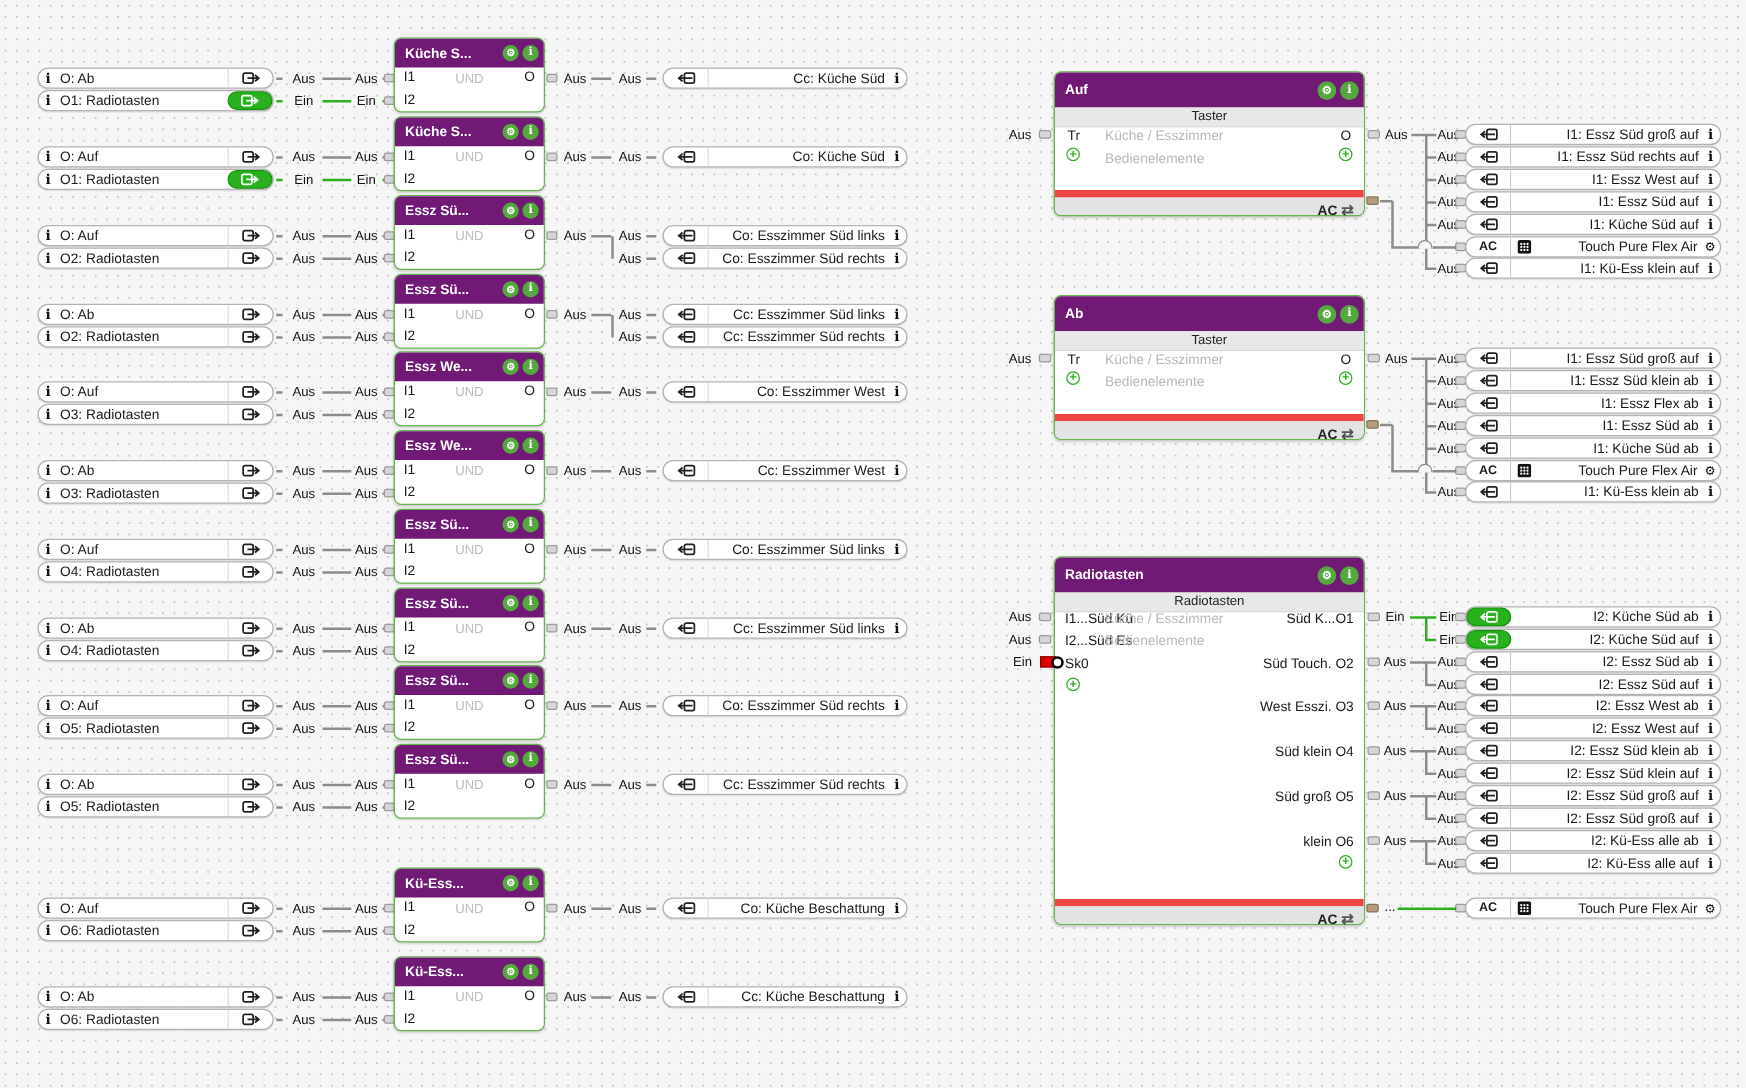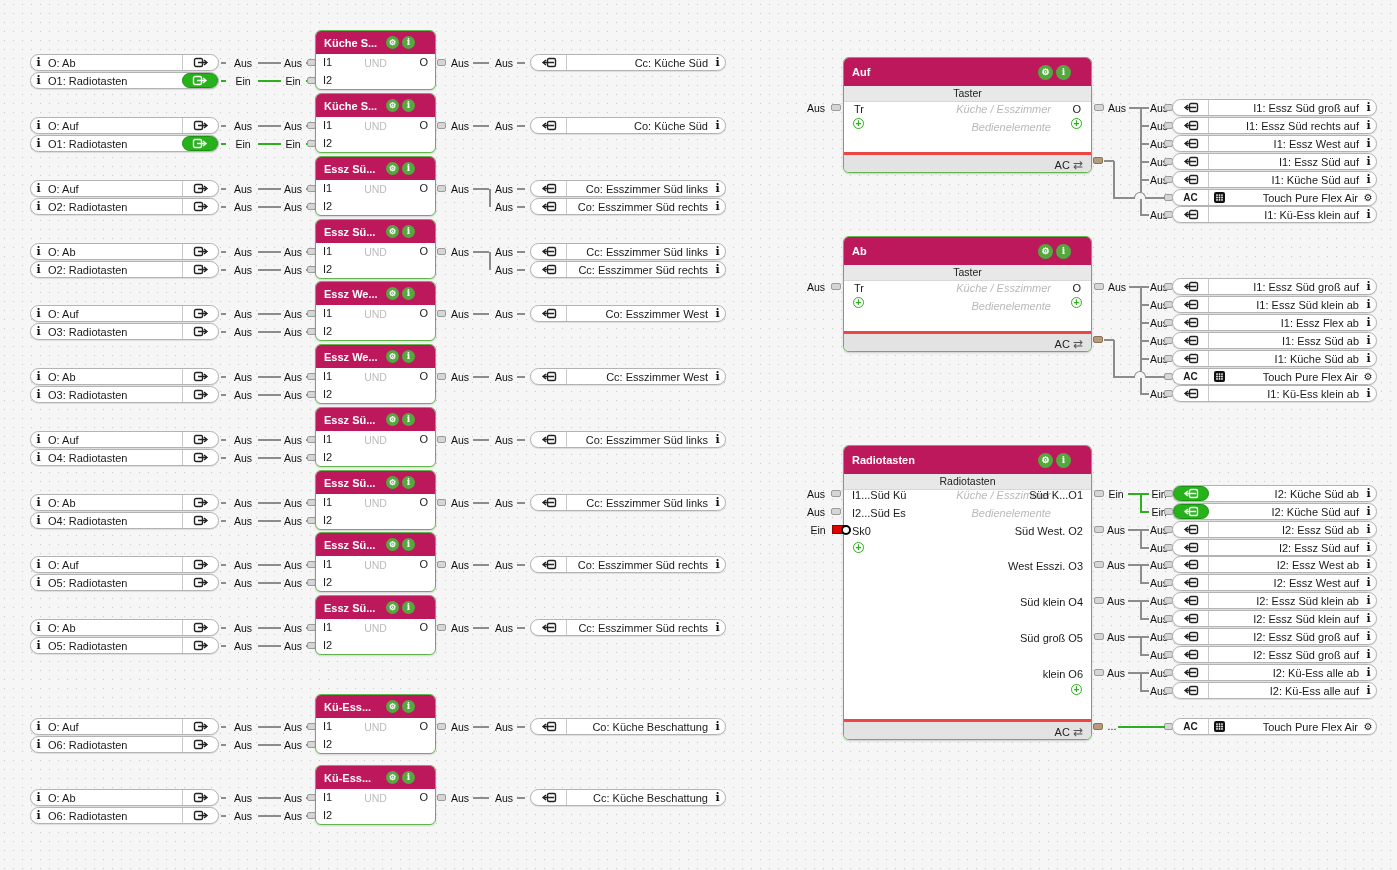--- a/index.html
+++ b/index.html
@@ -45,39 +45,39 @@
   .r-bh{left:1140px;width:9px;top:8px;} .r-la{left:1147px;top:0;} .r-stub{left:1164px;top:5px;width:9px;}
   .p-stub1{left:1094px;top:5px;} .p-la0{left:1104px;top:0;} .p-l0{left:1128px;width:12px;top:8px;}
   .p-v{left:1140px;top:9px;height:18px;}
   .p-bh1{left:1140px;width:9px;top:8px;} .p-bh2{left:1140px;width:9px;top:26px;}
   .p-la1{left:1147px;top:0;} .p-la2{left:1147px;top:18px;}
   .p-stubA{left:1164px;top:5px;width:9px;} .p-stubB{left:1164px;top:23px;width:9px;}
   .p-pill2{top:18px;}
   
   .und{position:absolute;left:315px;width:121px;height:60px;background:#fff;border:1px solid #64b54e;border-radius:6px;
        box-sizing:border-box;box-shadow:0 1px 2px rgba(0,0,0,.15);}
-  .bhd{height:23px;background:#be185d;border-radius:5px 5px 0 0;color:#fff;font-weight:bold;
-       display:flex;align-items:center;padding:0 20px 0 8px;box-sizing:border-box;}
+  .bhd{height:23px;background:#701a75;border-radius:5px 5px 0 0;color:#fff;font-weight:bold;
+       display:flex;align-items:center;padding:0 4px 0 8px;box-sizing:border-box;}
   .bhd .ttl{flex:1;white-space:nowrap;overflow:hidden;font-size:11px;}
   .hico{width:13px;height:13px;border-radius:50%;background:#54a83e;color:#fff;flex:none;margin-left:3px;
         display:flex;align-items:center;justify-content:center;font-size:8px;line-height:1;}
   .hico .si{font-family:"DejaVu Serif",serif;font-weight:bold;font-size:9px;}
   .und .bd{position:relative;height:35px;font-size:11px;}
   .p-i1{position:absolute;left:7px;top:2px;text-align:right;} .p-i2{position:absolute;left:7px;top:20px;}
   .p-gate{position:absolute;width:100%;text-align:center;top:3px;color:#bcbcbc;font-size:10.5px;}
   .p-o{position:absolute;right:7px;top:2px;}
   .tblock{position:absolute;left:843px;width:249px;background:#fff;border:1px solid #64b54e;border-radius:6px;
           box-sizing:border-box;box-shadow:0 1px 2px rgba(0,0,0,.18);}
   .tblock .bhd{height:28px;font-size:13px;}
   .sub{height:15px;background:#e8e8e8;border-bottom:1px solid #d7d7d7;text-align:center;line-height:15px;font-size:10.5px;color:#222;}
   .tbd{position:relative;background:#fff;}
   .tbd .gray{color:#b9b9b9;}
-  .cenline{position:absolute;left:40px;right:40px;text-align:right;white-space:nowrap;font-style:italic;}
-  .ft{height:20px;background:#e3e3e3;border-top:3px solid #ef4444;border-radius:0 0 5px 5px;
-      text-align:right;padding-right:8px;line-height:20px;box-sizing:border-box;font-size:11px;color:#222;}
+  .cenline{position:absolute;left:40px;right:40px;text-align:left;white-space:nowrap;}
+  .ft{height:20px;background:#e3e3e3;border-top:6px solid #ef4444;border-radius:0 0 5px 5px;
+      text-align:right;padding-right:8px;line-height:20px;box-sizing:border-box;font-size:11px;color:#222;font-weight:bold;}
   .ft .arr{color:#555;font-size:12px;}
   .plus{position:absolute;width:11px;height:11px;border:1.5px solid #2fae1f;border-radius:50%;color:#2fae1f;
         font-size:10px;line-height:9px;text-align:center;box-sizing:border-box;font-weight:bold;background:#fff;}
   .redm{position:absolute;width:13px;height:9px;background:#e00000;border:1px solid #8d0000;box-sizing:border-box;}
   .ring{position:absolute;width:10px;height:10px;border:2px solid #000;border-radius:50%;background:#fff;box-sizing:border-box;}
   .rolab{position:absolute;right:8px;white-space:nowrap;}
   .rilab{position:absolute;left:8px;white-space:nowrap;}
   svg.cico{display:block;}
 </style>
 </head>
@@ -1268,21 +1268,21 @@
       <span class="rilab" style="top: -1px;">I1...Süd Kü</span>
           <span class="rilab" style="top: 17px;">I2...Süd Es</span>
           <span class="rilab" style="top: 35px;">Sk0</span>
         </div>
       <span class="cenline gray" style="top:-1px;">Küche / Esszimmer</span>
       <span class="cenline gray" style="top:17px;">Bedienelemente</span>
       <span class="plus" style="left:9px;top:52px;">+</span>
       <div>
 
       <span class="rolab" style="top: -1px;">Süd K...O1</span>
-          <span class="rolab" style="top: 35px;">Süd West. O2</span>
+          <span class="rolab" style="top: 35px;">Süd Touch. O2</span>
           <span class="rolab" style="top: 70px;">West Esszi. O3</span>
           <span class="rolab" style="top: 106px;">Süd klein O4</span>
           <span class="rolab" style="top: 142px;">Süd groß O5</span>
           <span class="rolab" style="top: 178px;">klein O6</span>
         </div>
       <span class="plus" style="right:9px;top:194px;">+</span>
     </div>
     <div class="ft">
       <span>AC</span>
       <span class="arr">⇄</span>

